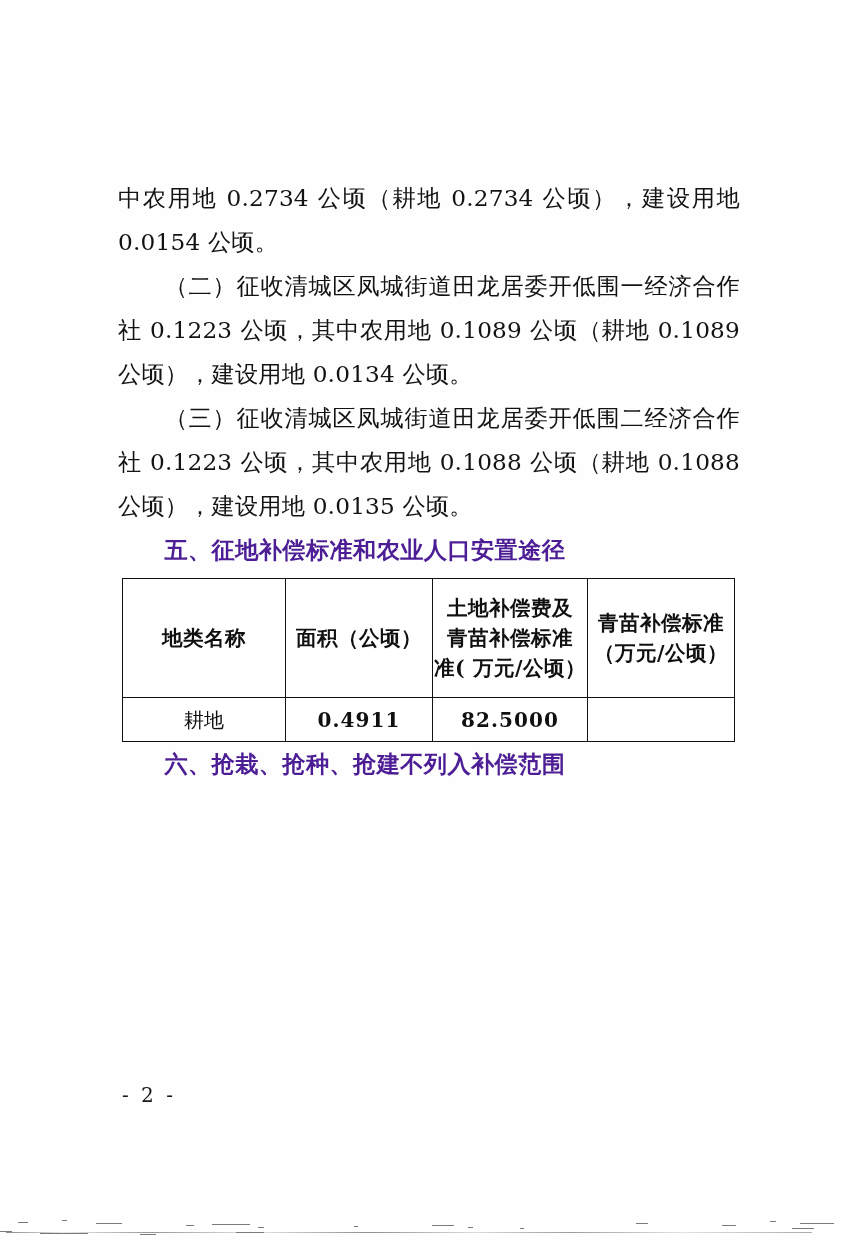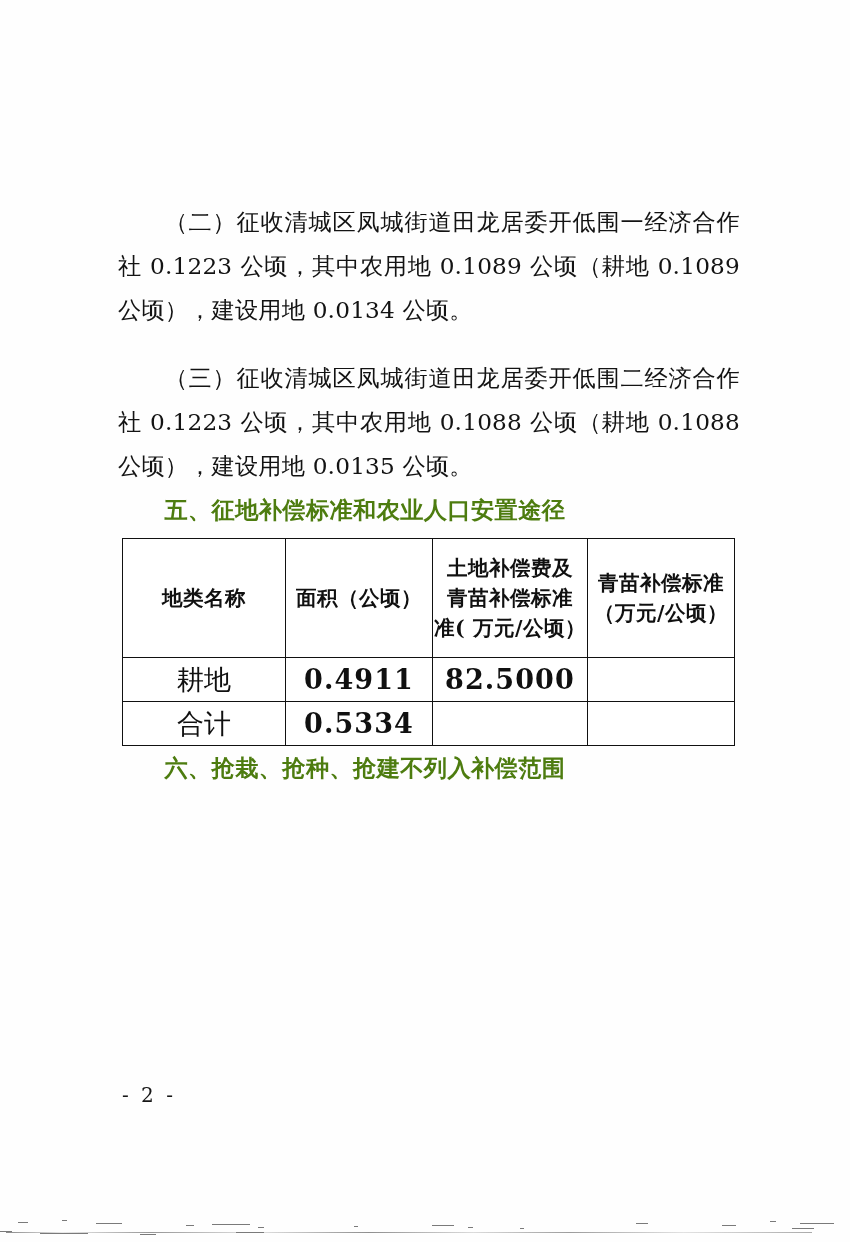--- a/index.html
+++ b/index.html
@@ -35,29 +35,28 @@
     line-height: 44px;
     color: #131313;
     text-align: justify;
     text-justify: inter-ideograph;
     letter-spacing: 0.2px;
     margin: 0;
     font-family: "DejaVu Serif", "Liberation Serif", serif;
   }
   .para.indent {
     text-indent: 2em;
-    margin-top: 24px;
   }
   .heading {
     font-size: 23.2px;
     line-height: 44px;
     margin: 0;
     text-indent: 2em;
     font-weight: bold;
-    color: #4d7c0f;
+    color: #4c1d95;
     font-family: "DejaVu Sans", "Liberation Sans", sans-serif;
     letter-spacing: 0.4px;
   }
   
   .table-wrap {
     margin-top: 6px;
     margin-left: 4px;
     width: 612px;
   }
   table.comp {
@@ -77,21 +76,21 @@
     height: 118px;
     font-weight: bold;
     font-size: 20.5px;
     line-height: 30px;
     font-family: "DejaVu Serif", "Liberation Serif", serif;
     letter-spacing: 0.5px;
   }
   table.comp tbody td {
     height: 43px;
     font-weight: normal;
-    font-size: 27px;
+    font-size: 20px;
     line-height: 26px;
     font-family: "DejaVu Serif", "Liberation Serif", serif;
   }
   table.comp tbody td.num {
     font-family: "DejaVu Serif", "Liberation Serif", serif;
     letter-spacing: 1.1px;
     font-weight: bold;
   }
   .hdr-line { display: block; }
   .col-1 { width: 163px; }
@@ -139,20 +138,21 @@
   }
 </style>
 </head>
 <body>
 
 <div id="page">
   <div id="content">
 
     <div class="doc-body">
 
+      <p class="para">中农用地 0.2734 公顷（耕地 0.2734 公顷），建设用地 0.0154 公顷。</p>
 
       <p class="para indent">（二）征收清城区凤城街道田龙居委开低围一经济合作社 0.1223 公顷，其中农用地 0.1089 公顷（耕地 0.1089 公顷），建设用地 0.0134 公顷。</p>
 
       <p class="para indent">（三）征收清城区凤城街道田龙居委开低围二经济合作社 0.1223 公顷，其中农用地 0.1088 公顷（耕地 0.1088 公顷），建设用地 0.0135 公顷。</p>
 
 
       <p class="heading">五、征地补偿标准和农业人口安置途径</p>
 
 
       <div class="table-wrap">
@@ -180,26 +180,20 @@
                 <span class="hdr-line">青苗补偿标准</span>
                 <span class="hdr-line">（万元/公顷）</span>
               </th>
             </tr>
           </thead>
           <tbody>
             <tr>
               <td>耕地</td>
               <td class="num">0.4911</td>
               <td class="num">82.5000</td>
-              <td class="num"></td>
-            </tr>
-            <tr>
-              <td>合计</td>
-              <td class="num">0.5334</td>
-              <td class="num"></td>
               <td class="num"></td>
             </tr>
           </tbody>
         </table>
       </div>
 
       <p class="heading">六、抢栽、抢种、抢建不列入补偿范围</p>
 
     </div>
 

